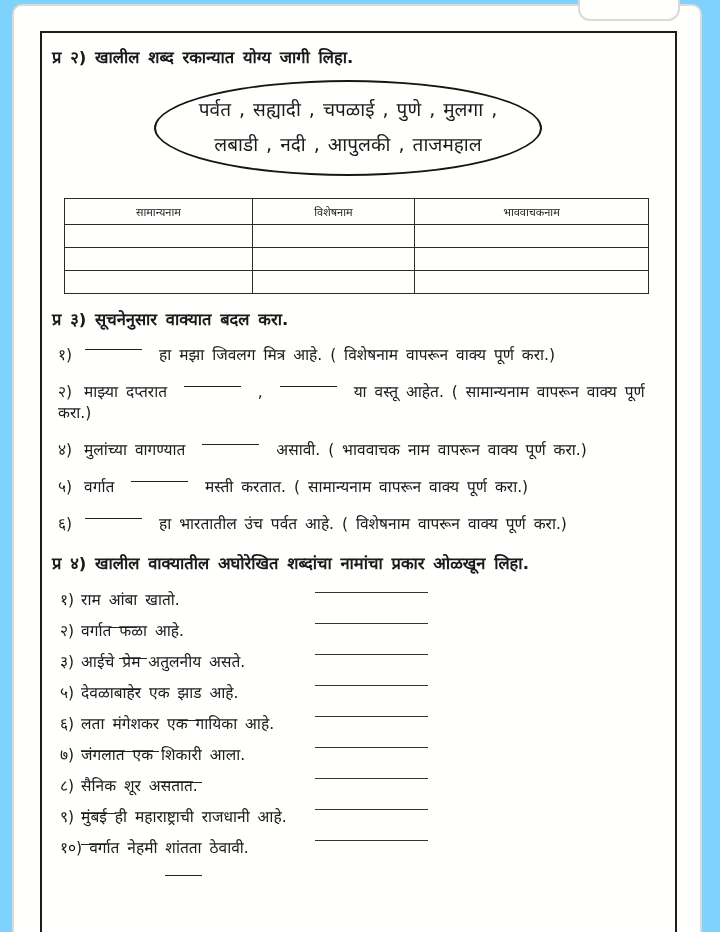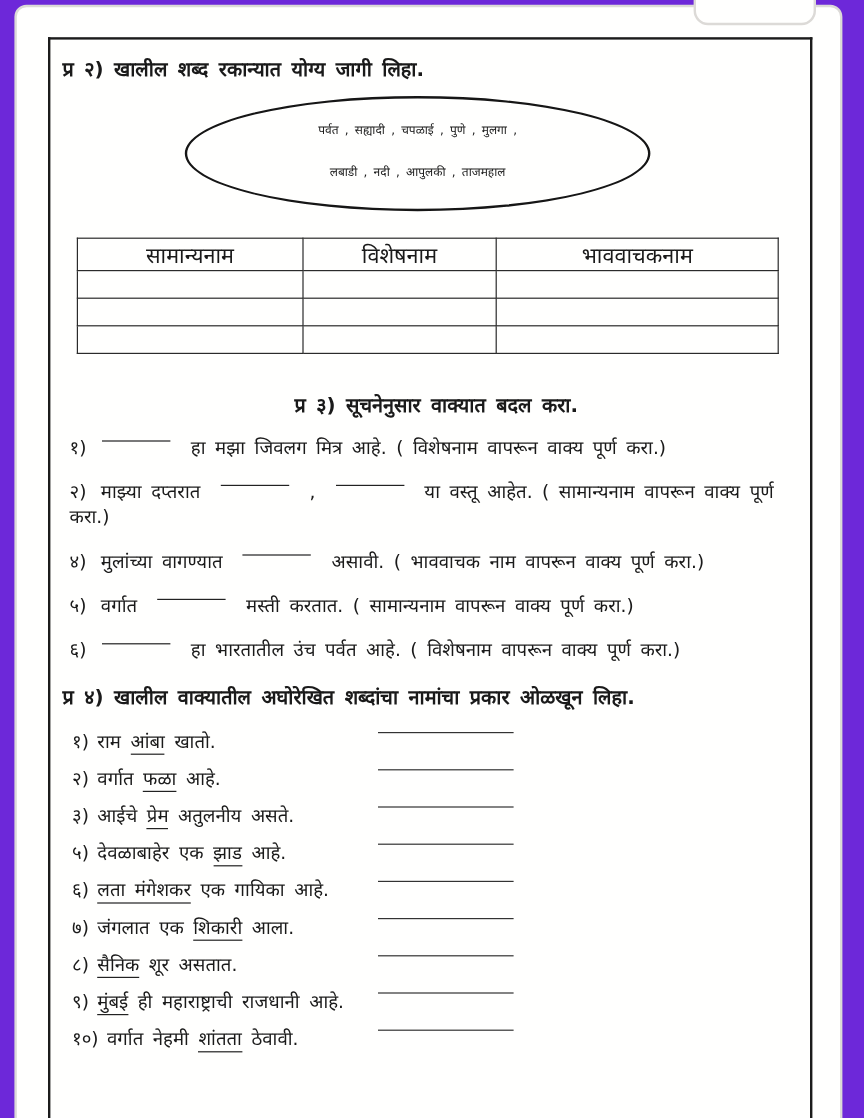--- a/index.html
+++ b/index.html
@@ -1,45 +1,45 @@
 <!DOCTYPE html>
 <html><head>
 <meta charset="utf-8">
 <style>
   html,body{margin:0;padding:0;}
   body{width:720px;height:932px;overflow:hidden;position:relative;
        font-family:"DejaVu Sans",sans-serif;color:#1a1a1a;}
-  .canvas{position:absolute;inset:0;background:#6d28d9;}
+  .canvas{position:absolute;inset:0;background:#7dd3fc;}
   .page{position:absolute;left:12px;top:4px;width:686px;height:934px;
         background:#fffffe;border:2px solid #dcdad7;border-radius:10px;}
   .notch{position:absolute;top:-17px;right:20px;width:98px;height:28px;
          background:#fffffe;border:2px solid #dcdad7;border-radius:12px;}
   .sheet{position:absolute;left:26px;top:25px;width:633px;height:912px;
          border:2px solid #1c1c1c;border-bottom:none;background:#fffffe;
          font-size:15.5px;overflow:hidden;}
   .q-title{font-weight:700;font-size:16.5px;word-spacing:3px;}
   .q2-title{margin:12px 0 0 10px;}
   .oval{width:388px;height:96px;margin:12px 0 0 112px;border:2px solid #161616;
-        border-radius:50%;text-align:center;font-size:10px;line-height:35px;
+        border-radius:50%;text-align:center;font-size:19px;line-height:35px;
         padding-top:10px;box-sizing:border-box;word-spacing:2px;}
   table.word-table{margin:22px 0 0 22px;border-collapse:collapse;width:585px;}
   .word-table th,.word-table td{border:1.5px solid #2b2b2b;}
-  .word-table th{height:23px;font-weight:400;font-size:18px;margin-top:32px;}
+  .word-table th{height:23px;font-weight:400;font-size:11px;margin-top:32px;}
   .word-table td{height:20px;}
-  .q3-title{margin:30px 0 0 10px;text-align:center;}
+  .q3-title{margin:13px 0 0 10px;}
   .q3-list{margin:15px 0 16px 16px;}
   .q3-item{margin-bottom:16px;line-height:21px;word-spacing:3px;}
   .q3-item .num{margin-right:4px;}
   .blank{display:inline-block;width:57px;border-top:1.8px solid #222;
          height:0;vertical-align:10px;margin:0 9px;}
   .q4-title{margin:6px 0 16px 10px;}
   .q4-list{margin:14px 0 0 18px;}
   .q4-row{position:relative;margin-bottom:10px;height:21px;line-height:21px;word-spacing:3px;}
   .q4-row .num{margin-right:7px;}
-  .uword{border-bottom:1.6px solid #222;padding-bottom:1px;}
+  .uword{border-bottom:1.6px solid #222;padding-bottom:18px;}
   .ans-line{position:absolute;left:255px;top:2px;width:113px;height:0;
             border-top:1.7px solid #333;}
 </style>
 </head>
 <body>
 
 <div class="canvas">
   <div class="page">
     <div class="notch"></div>
     <div class="sheet">

